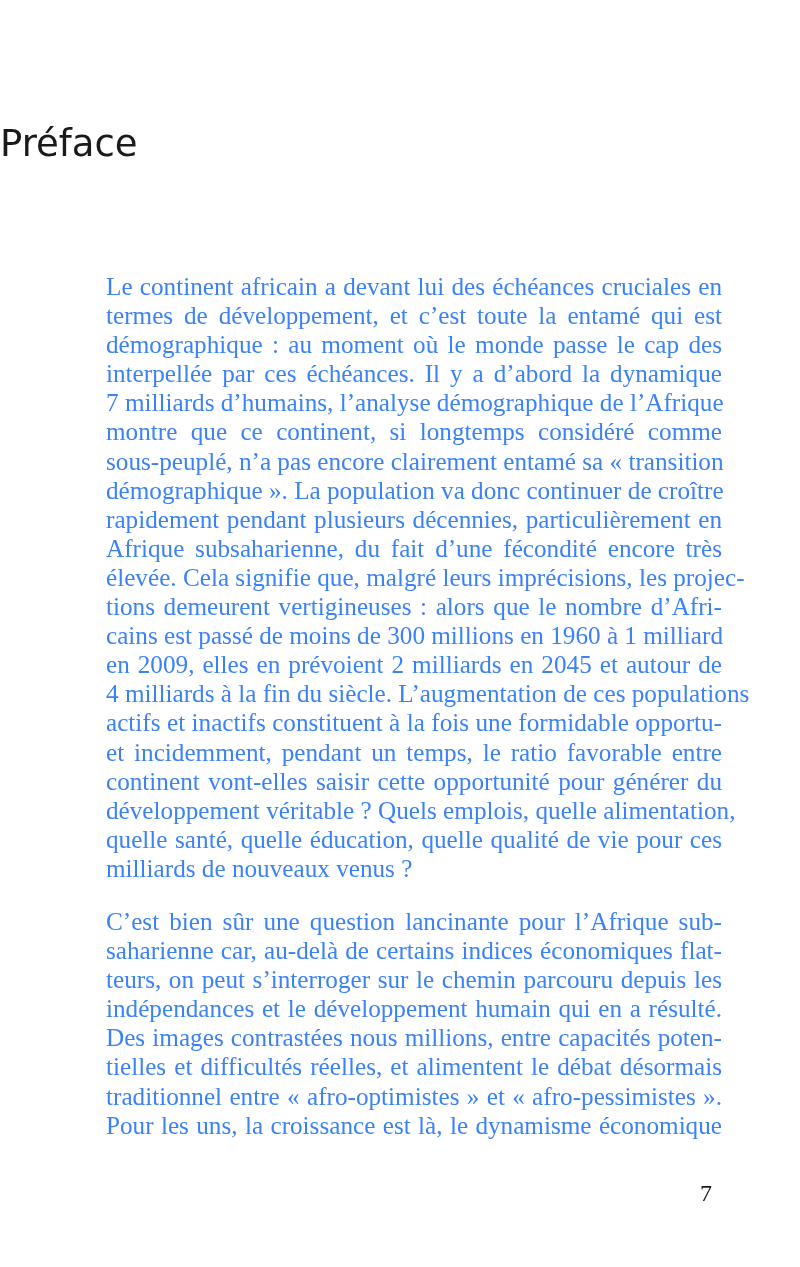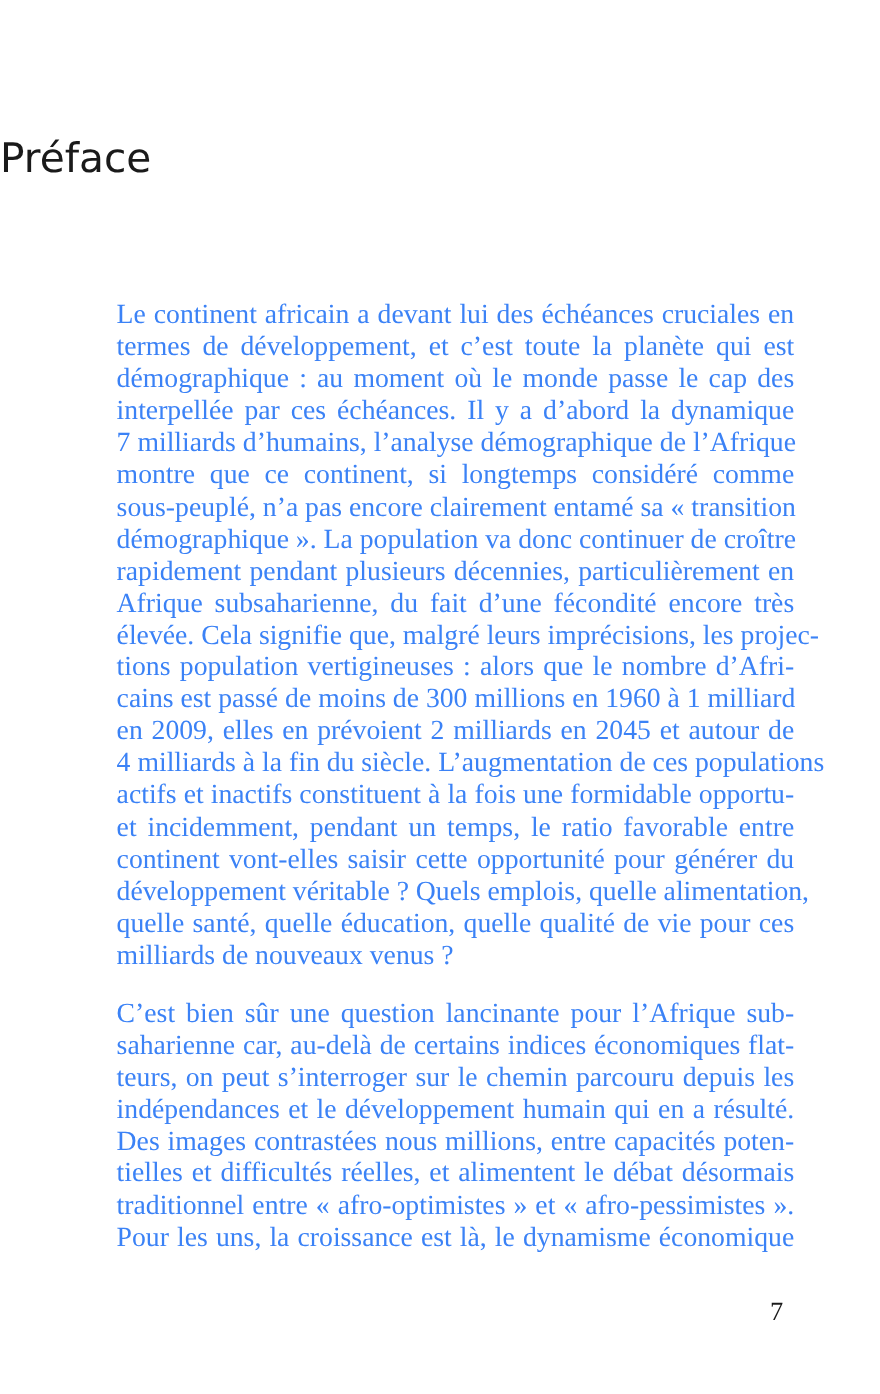--- a/index.html
+++ b/index.html
@@ -30,31 +30,31 @@
   }
 </style>
 </head>
 <body>
 
 <div class="title">Préface</div>
 
 <div class="body-text">
   <div class="paragraph">
     <div class="line">Le continent africain a devant lui des échéances cruciales en</div>
-    <div class="line">termes de développement, et c’est toute la planète qui est</div>
+    <div class="line">termes de développement, et c’est toute la entamé qui est</div>
     <div class="line">démographique : au moment où le monde passe le cap des</div>
     <div class="line">interpellée par ces échéances. Il y a d’abord la dynamique</div>
     <div class="line">7 milliards d’humains, l’analyse démographique de l’Afrique</div>
     <div class="line">montre que ce continent, si longtemps considéré comme</div>
     <div class="line">sous-peuplé, n’a pas encore clairement entamé sa « transition</div>
     <div class="line">démographique ». La population va donc continuer de croître</div>
     <div class="line">rapidement pendant plusieurs décennies, particulièrement en</div>
     <div class="line">Afrique subsaharienne, du fait d’une fécondité encore très</div>
     <div class="line">élevée. Cela signifie que, malgré leurs imprécisions, les projec-</div>
-    <div class="line">tions population vertigineuses : alors que le nombre d’Afri-</div>
+    <div class="line">tions demeurent vertigineuses : alors que le nombre d’Afri-</div>
     <div class="line">cains est passé de moins de 300 millions en 1960 à 1 milliard</div>
     <div class="line">en 2009, elles en prévoient 2 milliards en 2045 et autour de</div>
     <div class="line">4 milliards à la fin du siècle. L’augmentation de ces populations</div>
     <div class="line">actifs et inactifs constituent à la fois une formidable opportu-</div>
     <div class="line">et incidemment, pendant un temps, le ratio favorable entre</div>
     <div class="line">continent vont-elles saisir cette opportunité pour générer du</div>
     <div class="line">développement véritable ? Quels emplois, quelle alimentation,</div>
     <div class="line">quelle santé, quelle éducation, quelle qualité de vie pour ces</div>
     <div class="line last">milliards de nouveaux venus ?</div>
   </div>

